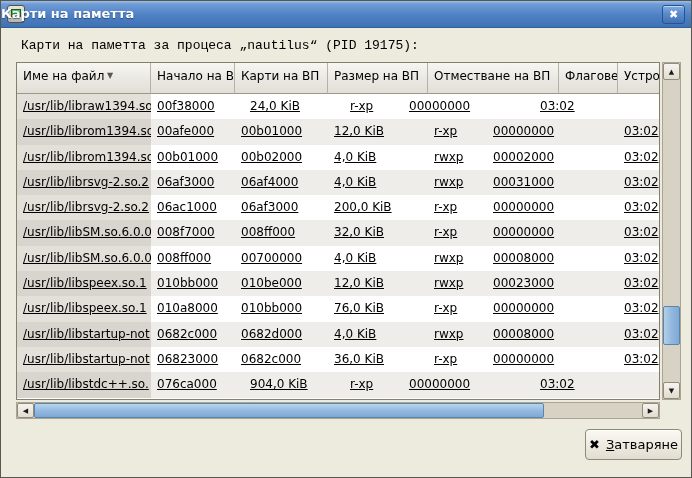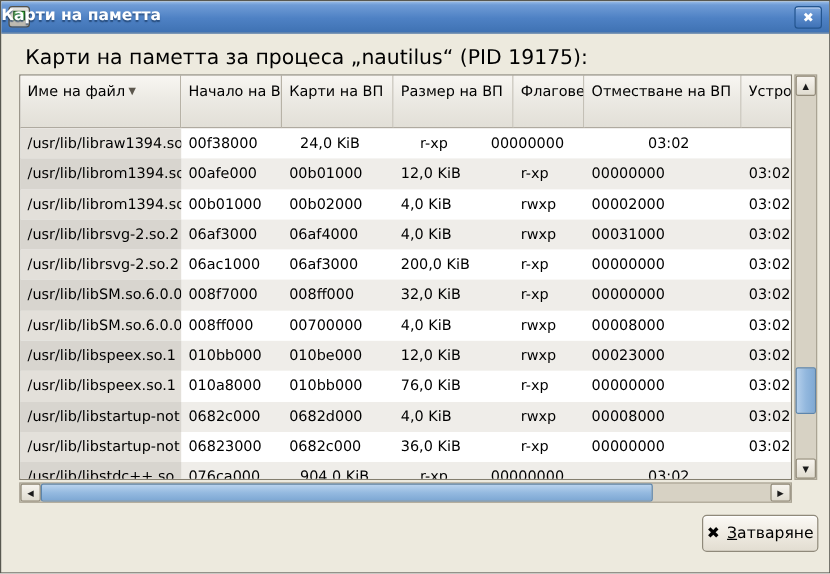--- a/index.html
+++ b/index.html
@@ -32,39 +32,39 @@
     text-shadow:0 1px 1px rgba(20,50,90,.65);
   }
   .tb-close{
     position:absolute;right:6px;top:4px;width:23px;height:19px;
     background:linear-gradient(180deg,#83abe0 0%,#5b8bcb 45%,#3f72b6 100%);
     border:1px solid #24558f;border-radius:3px;
     box-shadow:inset 0 1px 0 rgba(255,255,255,.55);
     color:#fff;font-size:11px;font-weight:bold;line-height:17px;text-align:center;cursor:pointer;
   }
   
-  .desc{position:absolute;left:20px;top:37px;font-size:17px;white-space:nowrap;}
+  .desc{position:absolute;left:20px;top:37px;font-size:13px;white-space:nowrap;font-family:Liberation Mono, monospace;}
   
   .treeview{
     position:absolute;left:15px;top:61px;width:644px;height:338px;
     border:1px solid #847e6f;background:#fff;overflow:hidden;
   }
-  .thead{display:flex;height:44px;}
+  .thead{display:flex;height:31px;}
   .th{
     background:linear-gradient(180deg,#f8f6f2 0%,#eceae4 45%,#e2dfd7 100%);
     border-right:1px solid #b7b2a6;border-bottom:1px solid #9d978a;
     font-size:12px;line-height:26px;padding-left:6px;
     white-space:nowrap;overflow:hidden;position:relative;flex:none;cursor:pointer;
   }
   .sort-arrow{
     position:absolute;left:90px;top:0;font-size:8px;color:#5c574d;line-height:26px;
   }
   .c1{width:134px}.c2{width:84px}.c3{width:93px}.c4{width:100px}
   .c5{width:59px}.c6{width:131px}.c7{width:auto;flex:1 1 auto;border-right:none;}
-  .tbody{position:relative;}
+  .tbody{position:relative;text-decoration:underline;}
   .tr{display:flex;height:25.3px;background:#fff;}
   .tr:nth-child(even){background:#efede9;}
   .tr .td.c1{background:#e3e0da;}
   .tr:nth-child(even) .td.c1{background:#d8d5cf;}
   .td{
     font-size:12px;line-height:25.3px;padding-left:6px;flex:none;
     white-space:nowrap;overflow:hidden;border-right:none;
   }
   
   .vscroll{
@@ -132,22 +132,22 @@
 
   <div class="treeview">
     <div class="thead">
       <div class="th c1">
         <span>Име на файл</span>
         <span class="sort-arrow">▼</span>
       </div>
       <div class="th c2"><span>Начало на ВП</span></div>
       <div class="th c3"><span>Карти на ВП</span></div>
       <div class="th c4"><span>Размер на ВП</span></div>
+      <div class="th c6"><span>Отместване на ВП</span></div>
       <div class="th c5"><span>Флагове</span></div>
-      <div class="th c6"><span>Отместване на ВП</span></div>
       <div class="th c7"><span>Устройство</span></div>
     </div>
 
     <div class="tbody">
       <div class="tr">
         <div class="td c1">/usr/lib/libraw1394.so</div>
         <div class="td c3">00f38000</div>
         <div class="td c4">24,0 KiB</div>
         <div class="td c5">r-xp</div>
         <div class="td c6">00000000</div>

